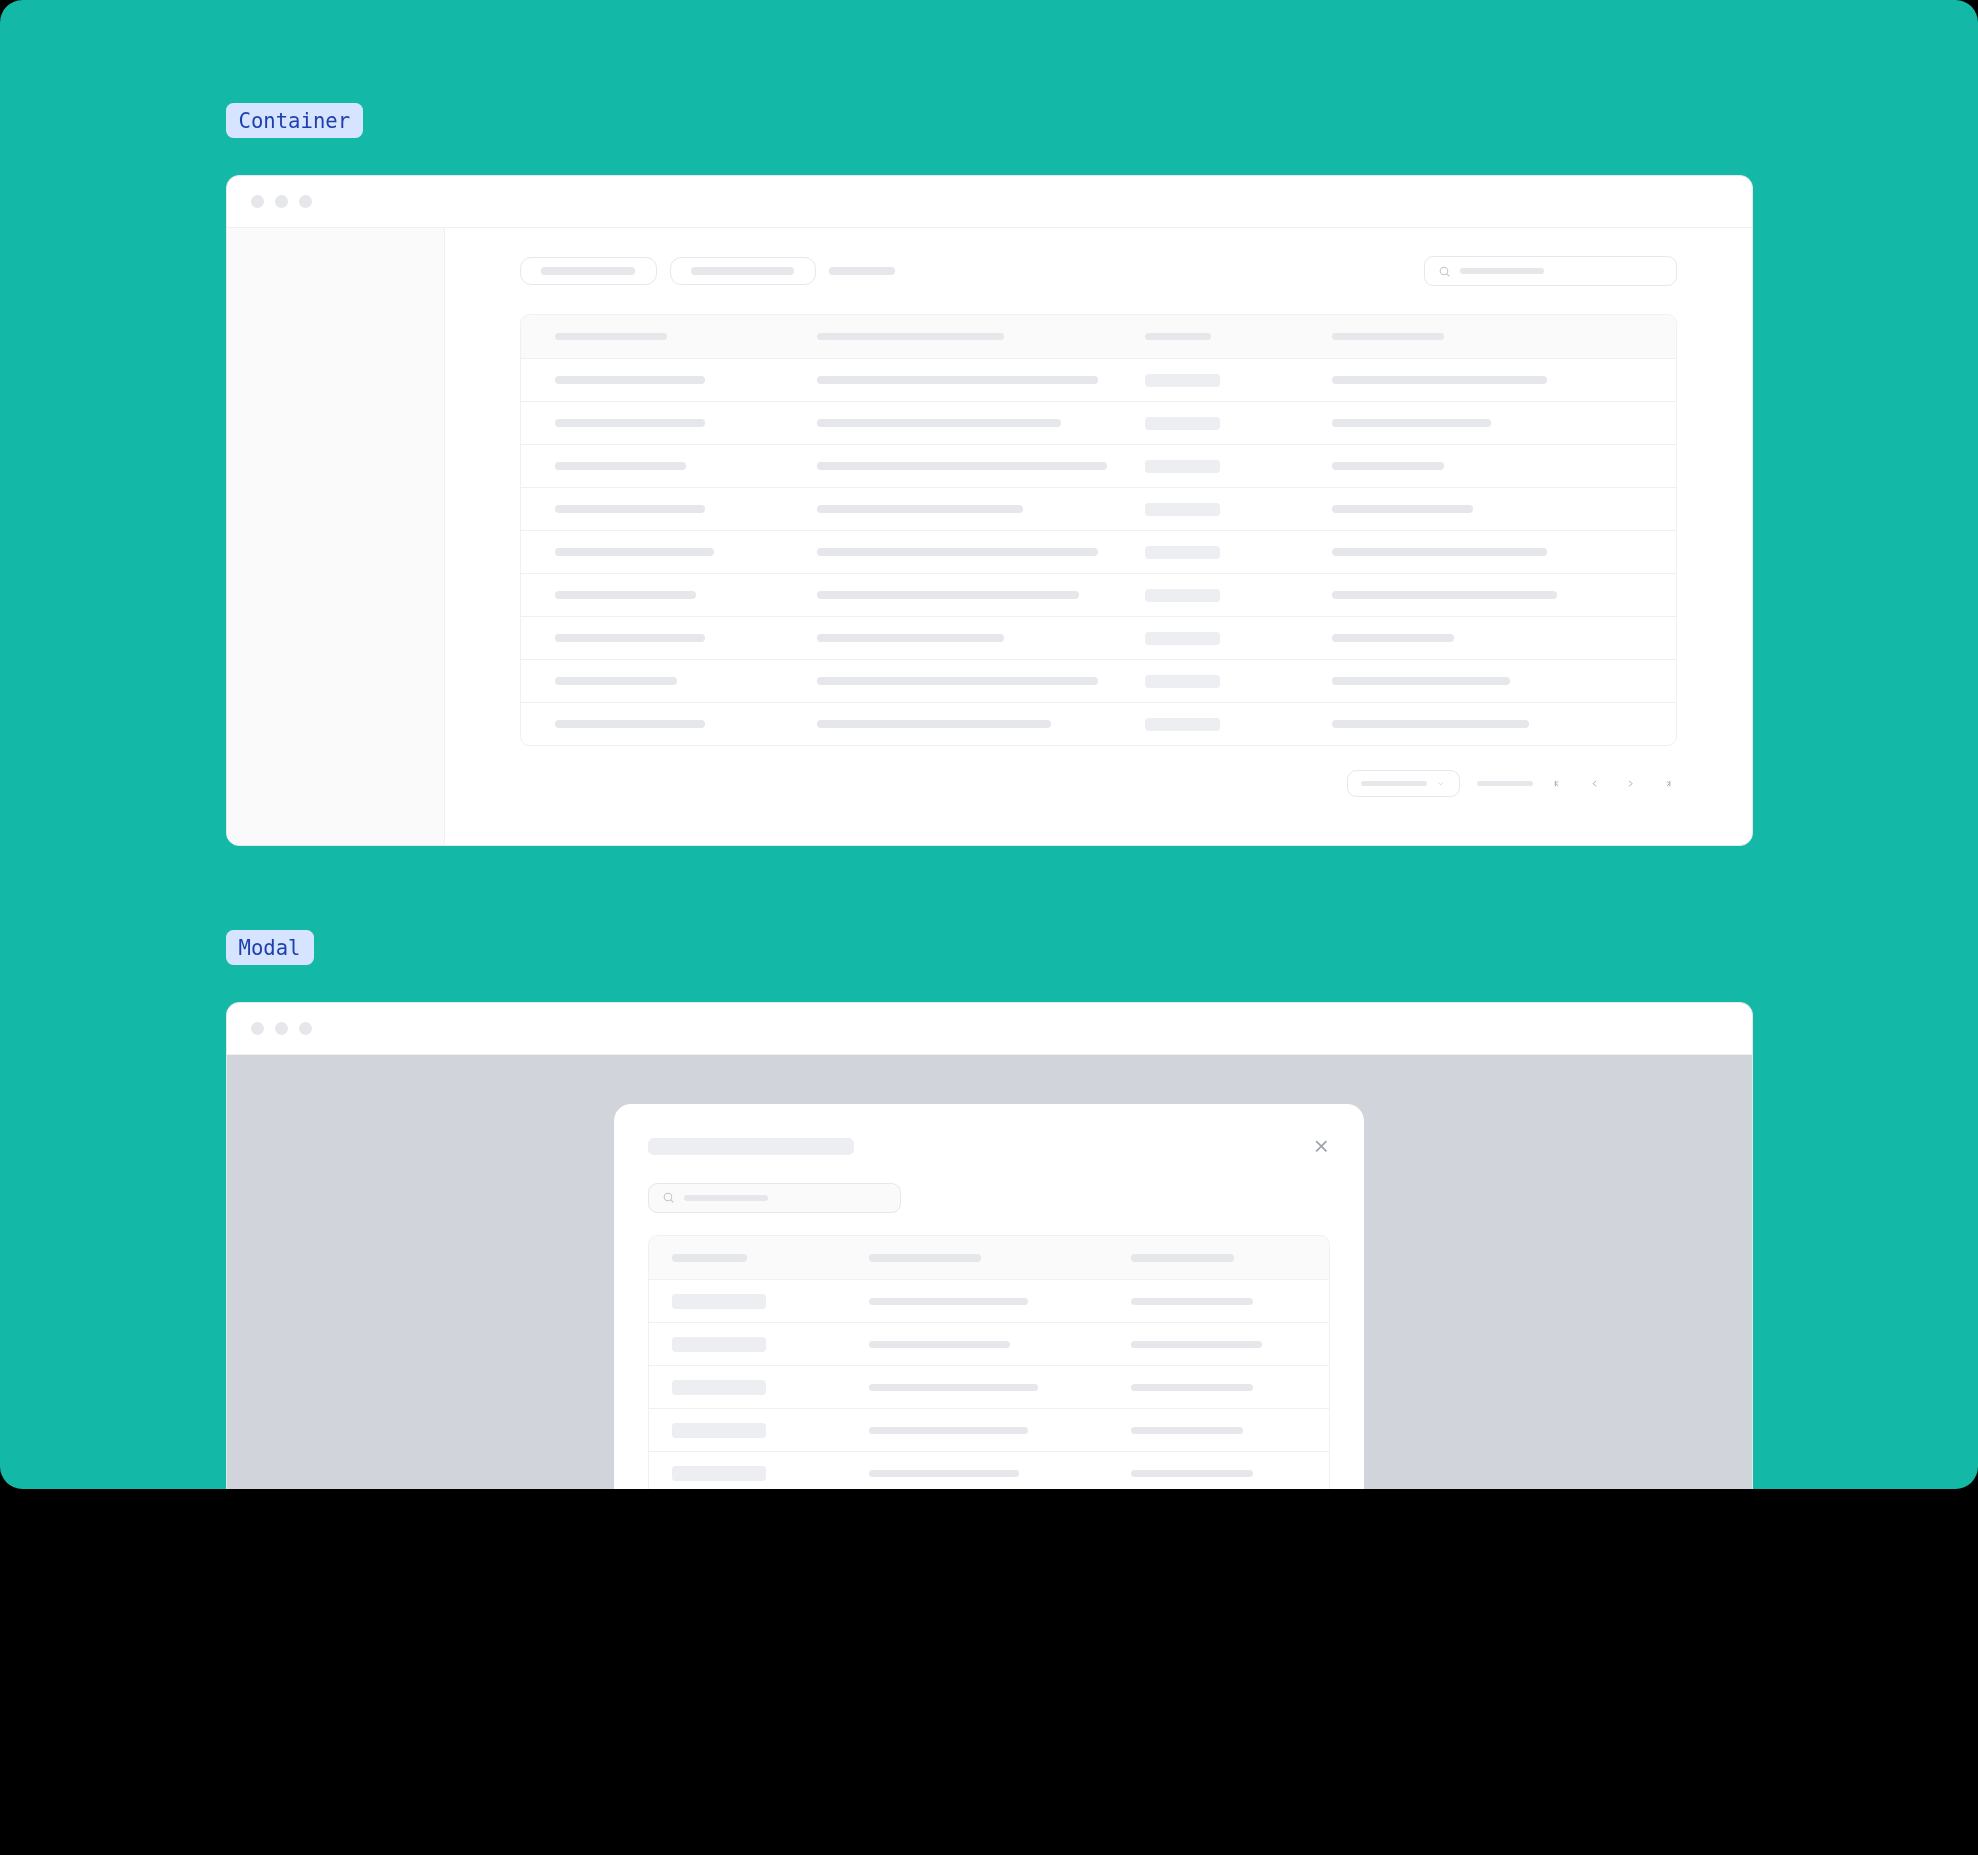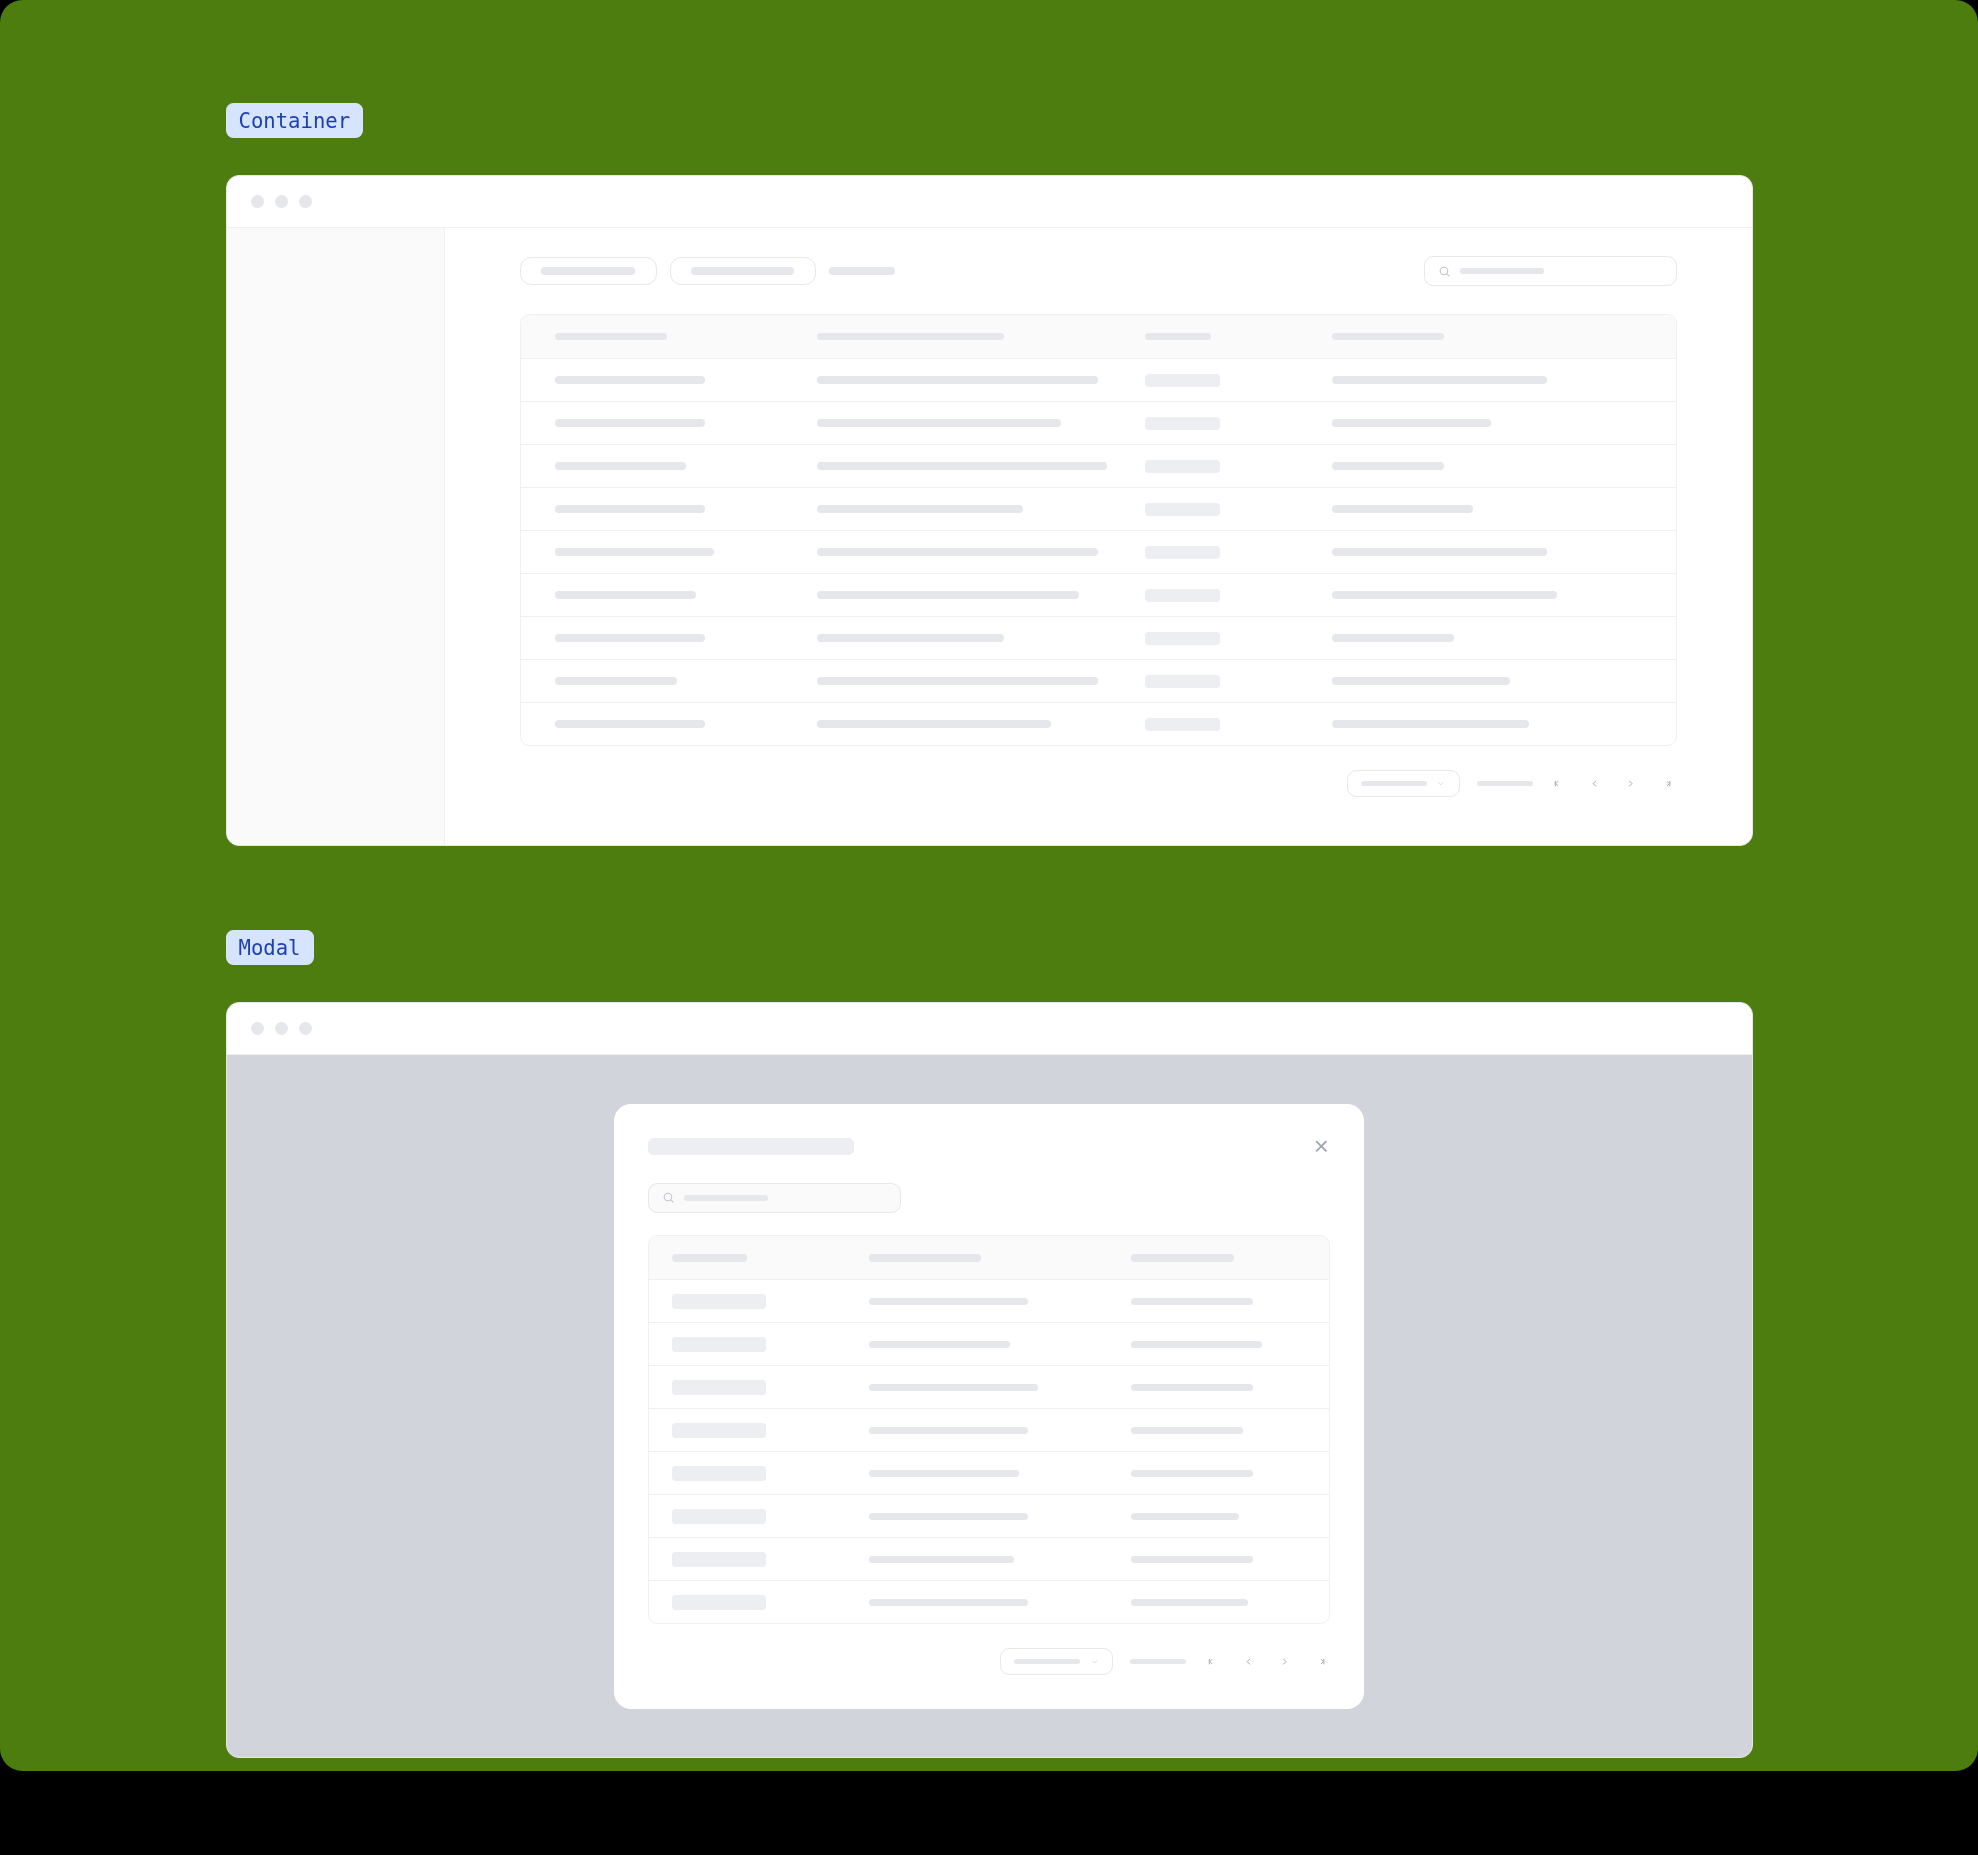--- a/index.html
+++ b/index.html
@@ -5,22 +5,22 @@
 * { box-sizing: border-box; margin: 0; padding: 0; }
 body {
   background: #000;
   font-family: -apple-system, BlinkMacSystemFont, "Segoe UI", sans-serif;
   display: flex;
   justify-content: center;
   align-items: flex-start;
 }
 .canvas {
   width: 1979px;
-  height: 1771px;
-  background: #4d7c0f;
+  height: 1489px;
+  background: #14b8a6;
   border-radius: 22.5px;
   padding: 103px 0 0 0;
   position: relative;
 }
 .section {
   width: 1527px;
   margin: 0 auto 84px auto;
 }
 .tag {
   display: inline-block;

